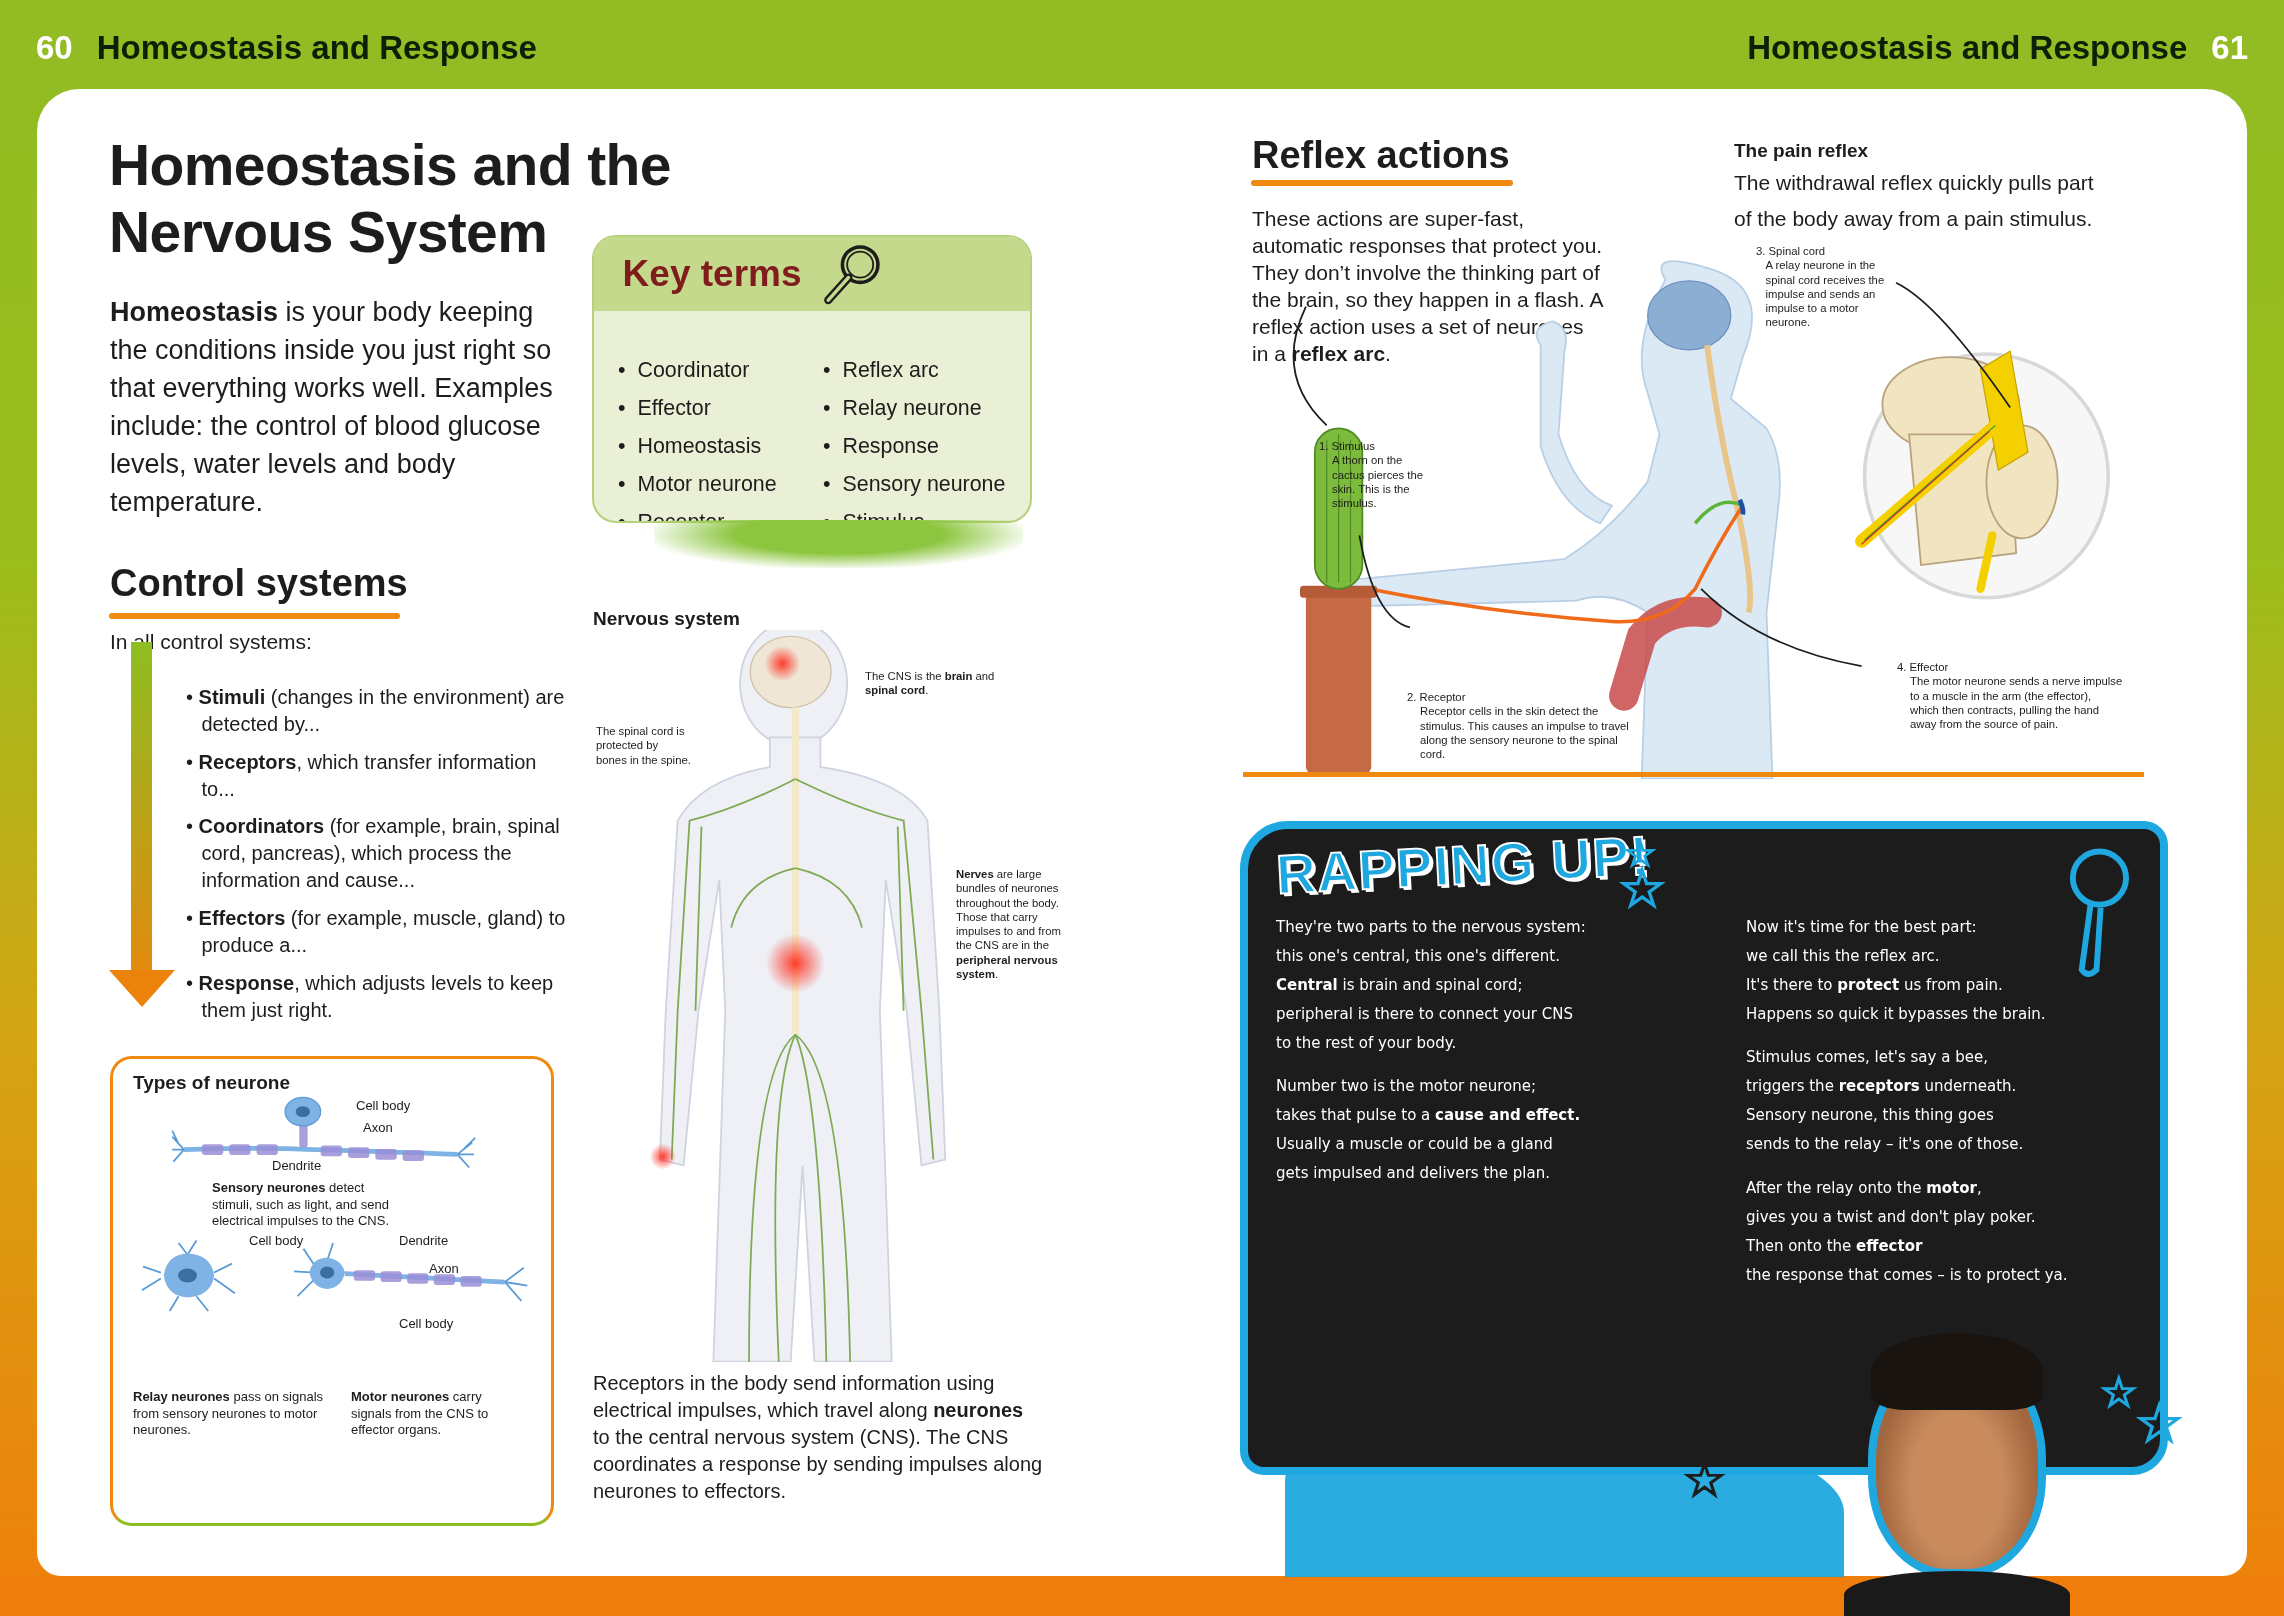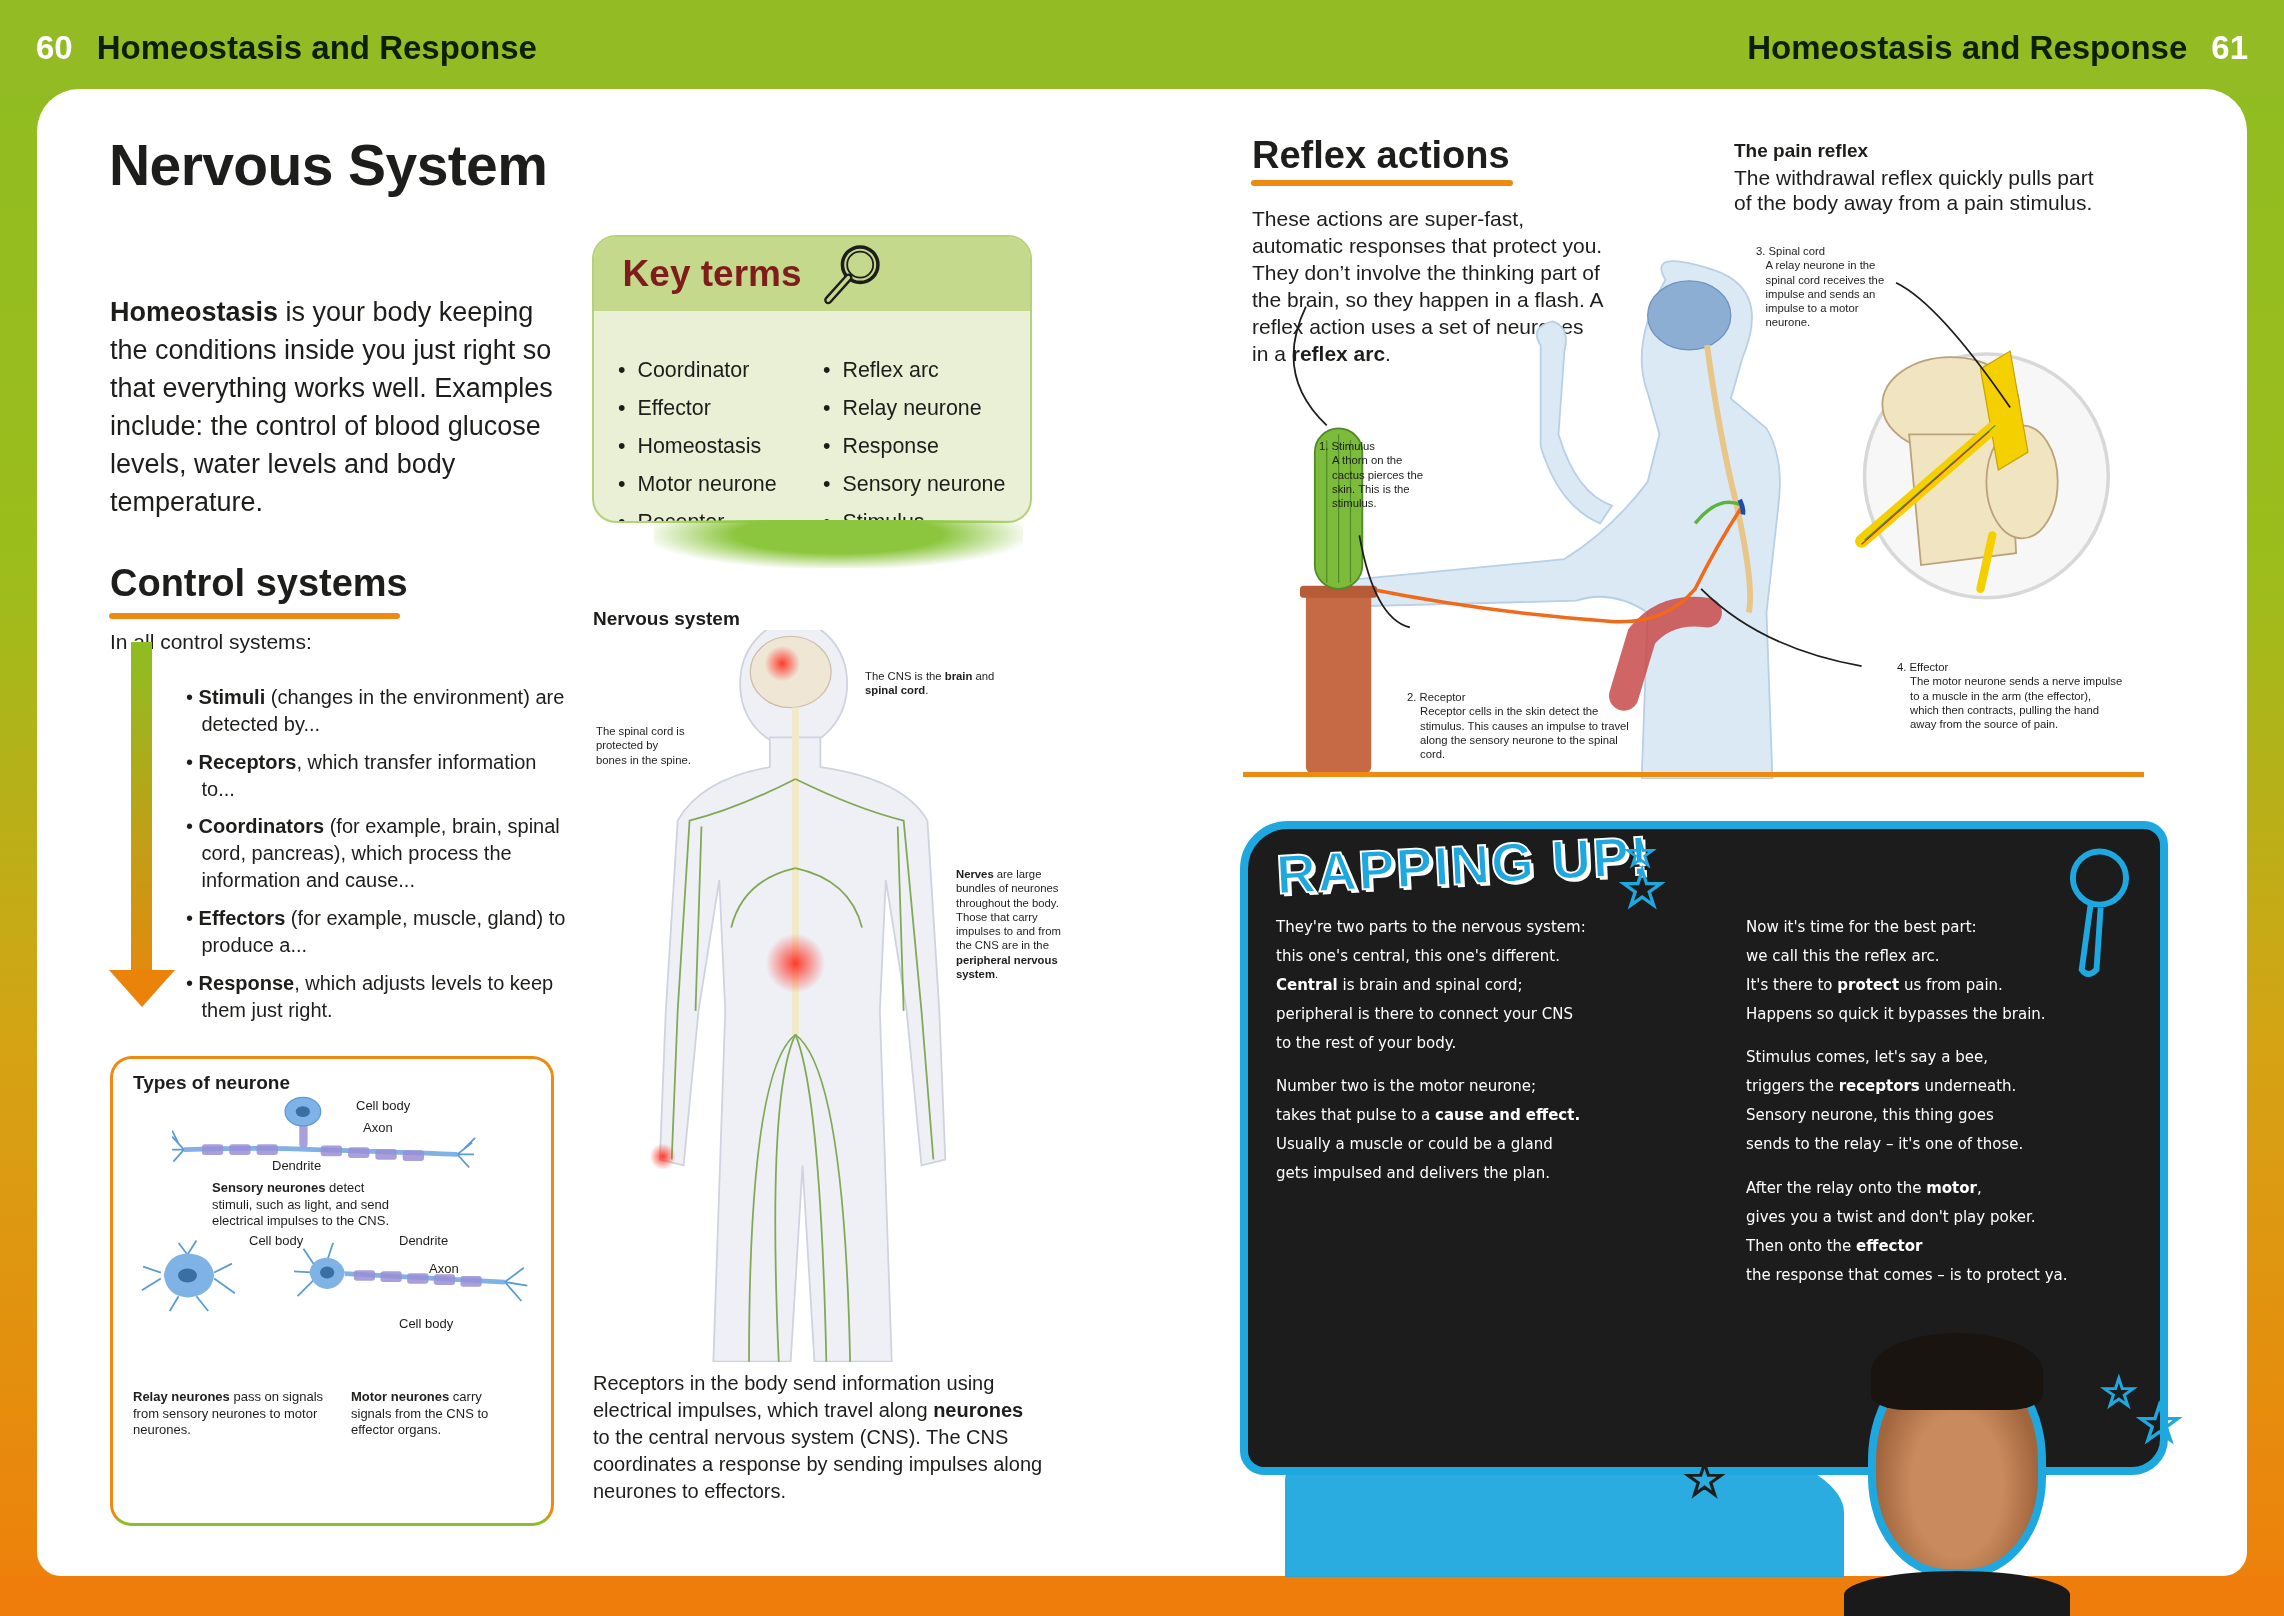--- a/index.html
+++ b/index.html
@@ -75,20 +75,21 @@
   <div class="run-right">
     <span class="run-title">Homeostasis and Response</span>
     <span class="run-num">61</span>
   </div>
 </div>
 
 <div class="page"></div>
 <div class="bottom-band"></div>
 
 <div class="abs h1" style="left:109px; top:132px;">
+  <div>Homeostasis and the</div>
   <div>Nervous System</div>
 </div>
 
 <div class="abs body-lg" style="left:110px; top:293px; width:452px;">
   <b>Homeostasis</b><span> is your body keeping the conditions inside you just right so that everything works well. Examples include: the control of blood glucose levels, water levels and body temperature.</span>
 </div>
 
 <div class="abs keyterms" style="left:592px; top:235px;">
   <div class="keyterms-head">
     <span class="keyterms-title">Key terms</span>
@@ -237,21 +238,21 @@
   <span>Receptors in the body send information using electrical impulses, which travel along </span><b>neurones</b><span> to the central nervous system (CNS). The CNS coordinates a response by sending impulses along neurones to effectors.</span>
 </div>
 
 <div class="abs h2" style="left:1252px; top:134px;">Reflex actions</div>
 <div class="abs underline" style="left:1251px; top:180px; width:262px;"></div>
 <div class="abs" style="left:1252px; top:205px; width:351px; font-size:21px; line-height:27px;">
   <span>These actions are super-fast, automatic responses that protect you. They don’t involve the thinking part of the brain, so they happen in a flash. A reflex action uses a set of neurones in a </span><b>reflex arc</b><span>.</span>
 </div>
 
 <div class="abs b" style="left:1734px; top:140px; font-size:19px;">The pain reflex</div>
-<div class="abs" style="left:1734px; top:165px; width:381px; font-size:21px; line-height:25px;">The withdrawal reflex quickly pulls part of the body away from a pain stimulus.</div>
+<div class="abs" style="left:1734px; top:165px; width:381px; font-size:21px; line-height:36px;">The withdrawal reflex quickly pulls part of the body away from a pain stimulus.</div>
 
 <svg class="abs" style="left:1279px; top:256px;" width="868" height="523" viewBox="0 0 1460 880">
   <g fill="#dbe9f5" stroke="#b8cfe5" stroke-width="3">
     <path d="M650 40 Q620 -10 720 20 Q830 50 780 170 L760 240 L820 290 Q850 340 840 420 L820 600 L830 880 L610 880 L620 600 Q560 560 500 580 L110 590 Q70 570 120 545 L480 510 Q560 460 620 380 L640 300 L620 230 Q590 150 650 40Z"></path>
     <path d="M440 150 Q420 120 460 110 Q490 120 480 160 L470 300 Q500 400 560 420 L540 450 Q470 420 440 320 Z"></path>
   </g>
   <ellipse cx="690" cy="100" rx="70" ry="58" fill="#8daed3" stroke="#6c8fbf" stroke-width="2"></ellipse>
   <path d="M720 150 Q740 300 770 420 Q800 560 790 600" stroke="#e8c68a" stroke-width="10" fill="none"></path>
   <path d="M720 600 Q650 590 610 640 L580 740" stroke="#c84a4a" stroke-width="50" fill="none" stroke-linecap="round" opacity="0.85"></path>
   <path d="M150 560 Q350 600 560 615 Q650 620 700 560 Q740 480 780 420" stroke="#f06a1a" stroke-width="6" fill="none"></path>

